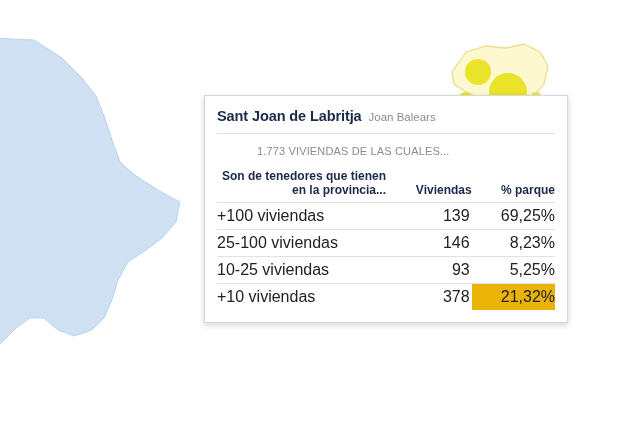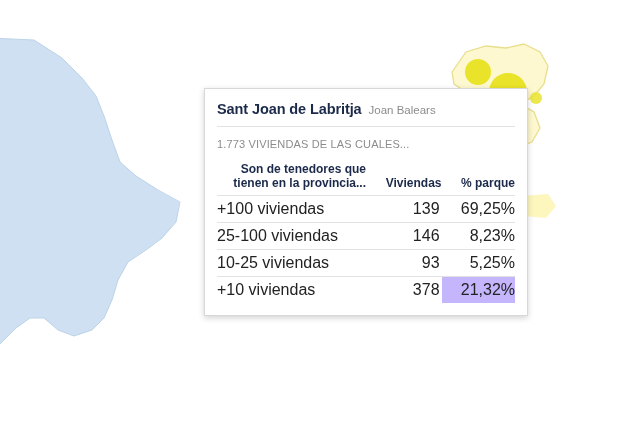--- a/index.html
+++ b/index.html
@@ -19,22 +19,22 @@
     position: absolute;
     left: 0; top: 0;
     width: 626px;
     height: 429px;
   }
 
   
   .tooltip-card {
     position: absolute;
     left: 204px;
-    top: 88px;
-    width: 324px;
+    top: 95px;
+    width: 364px;
     background: #ffffff;
     border: 1px solid #d8d8d8;
     box-shadow: 0 2px 6px rgba(0,0,0,0.18);
     box-sizing: border-box;
     padding: 12px 12px 10px 12px;
   }
 
   .tt-title-row {
     display: flex;
     align-items: baseline;
@@ -51,20 +51,21 @@
   .tt-subtitle {
     font-size: 11.5px;
     color: #8c8c8c;
   }
 
   .tt-summary {
     font-size: 11px;
     color: #8c8c8c;
     letter-spacing: 0.15px;
     padding: 11px 0 12px 0;
+    margin-left: 40px;
   }
 
   table.tt-table {
     width: 100%;
     border-collapse: collapse;
     font-size: 12px;
     color: #222;
   }
   table.tt-table th {
     font-weight: bold;
@@ -87,21 +88,21 @@
     color: #222;
   }
   table.tt-table td.col-label { text-align: left; }
   table.tt-table td.col-num   { text-align: right; padding-right: 2px; }
   table.tt-table td.col-pct   { text-align: right; }
 
   table.tt-table tr.highlight td {
     font-weight: normal;
   }
   table.tt-table tr.highlight td.col-pct {
-    background: #c4b5fd;
+    background: #eab308;
   }
 
   .tt-table-wrap { padding-bottom: 2px; }
 </style>
 </head>
 <body>
 
 <svg id="map-canvas" viewBox="0 0 626 429" xmlns="http://www.w3.org/2000/svg">
   <rect x="0" y="0" width="626" height="429" fill="#ffffff"></rect>
 

